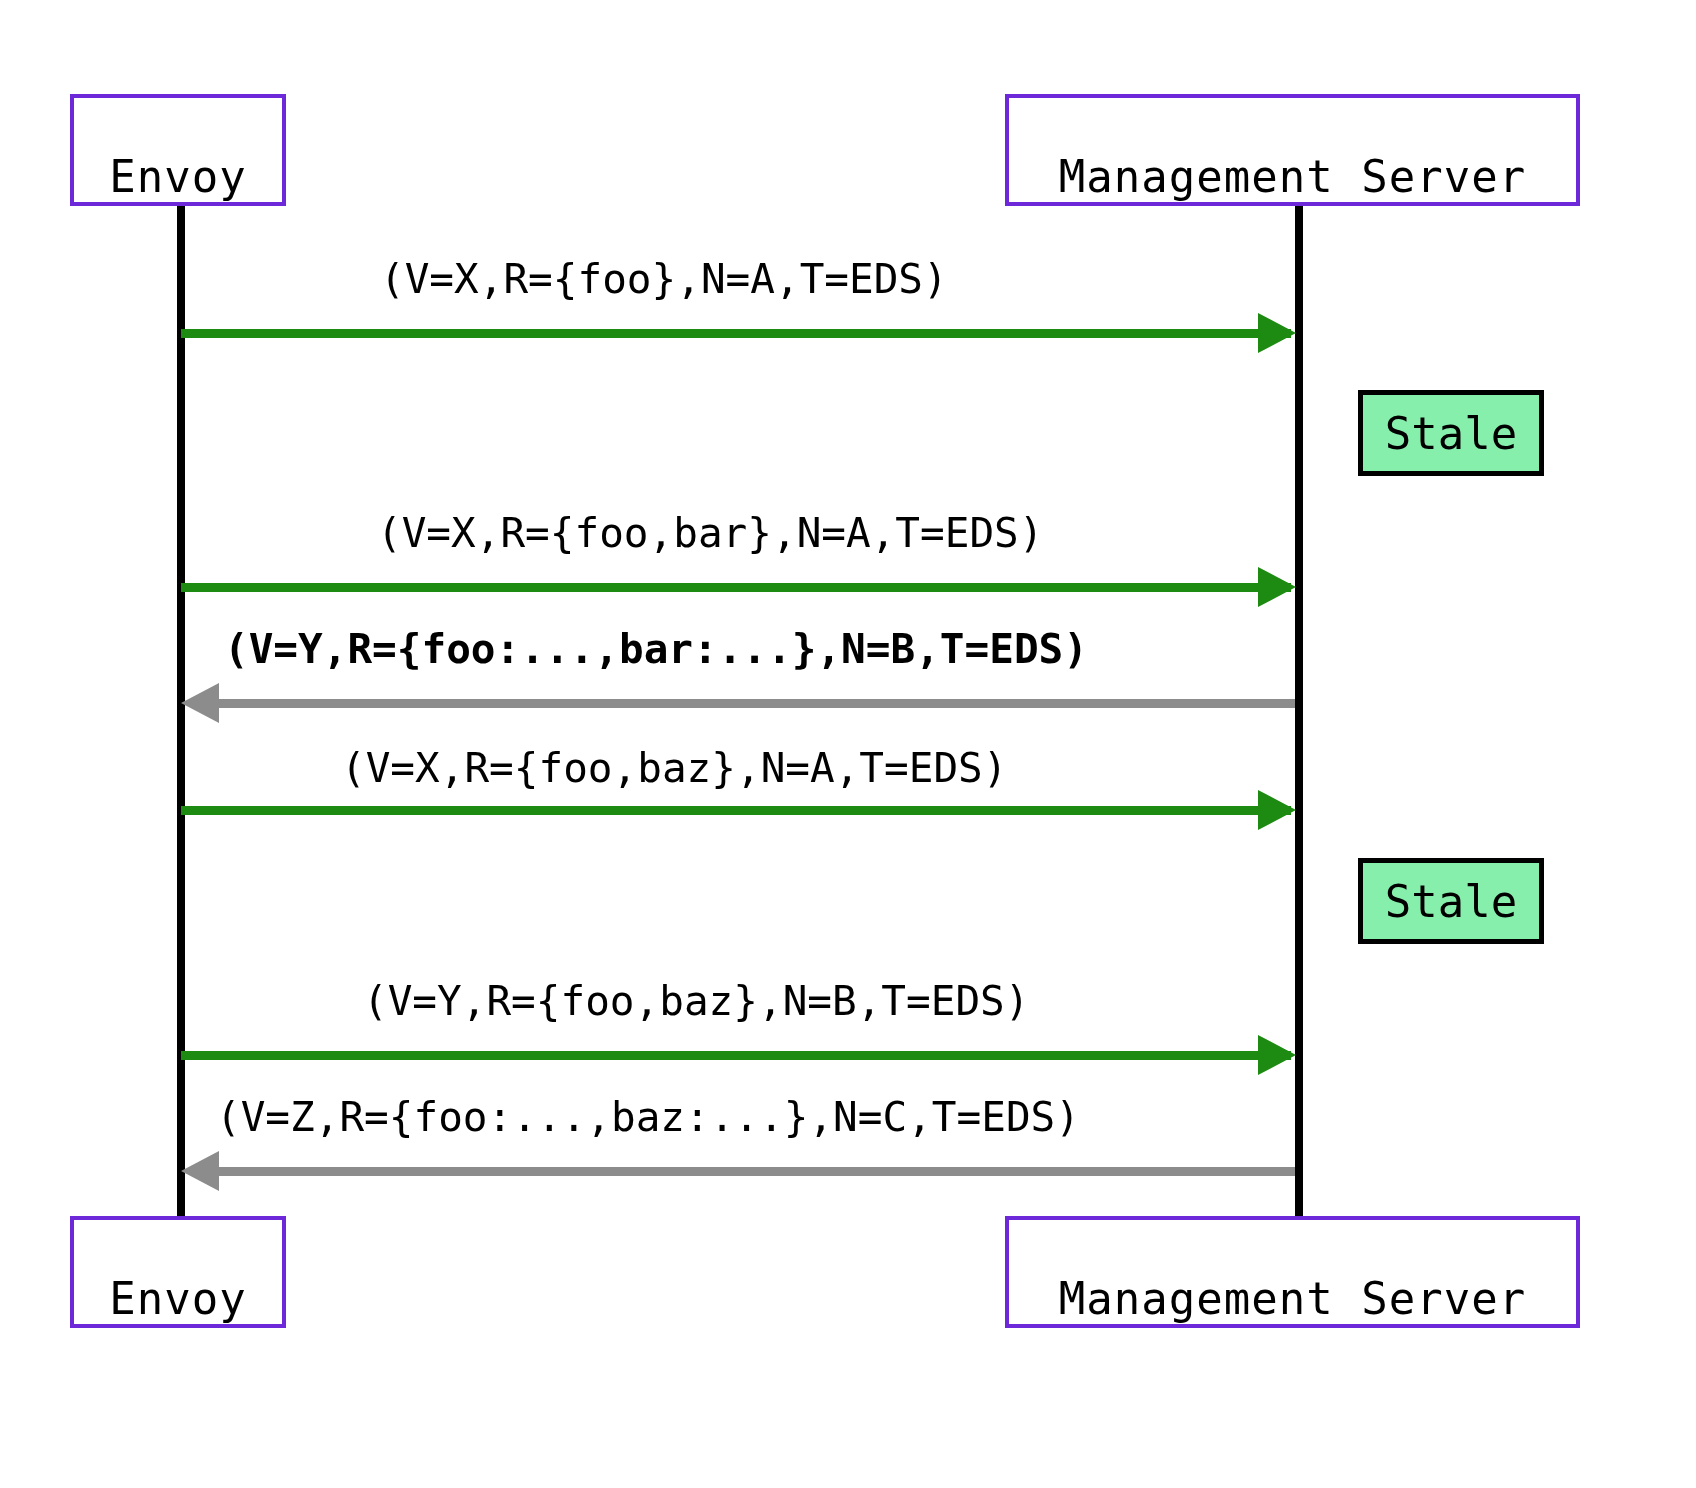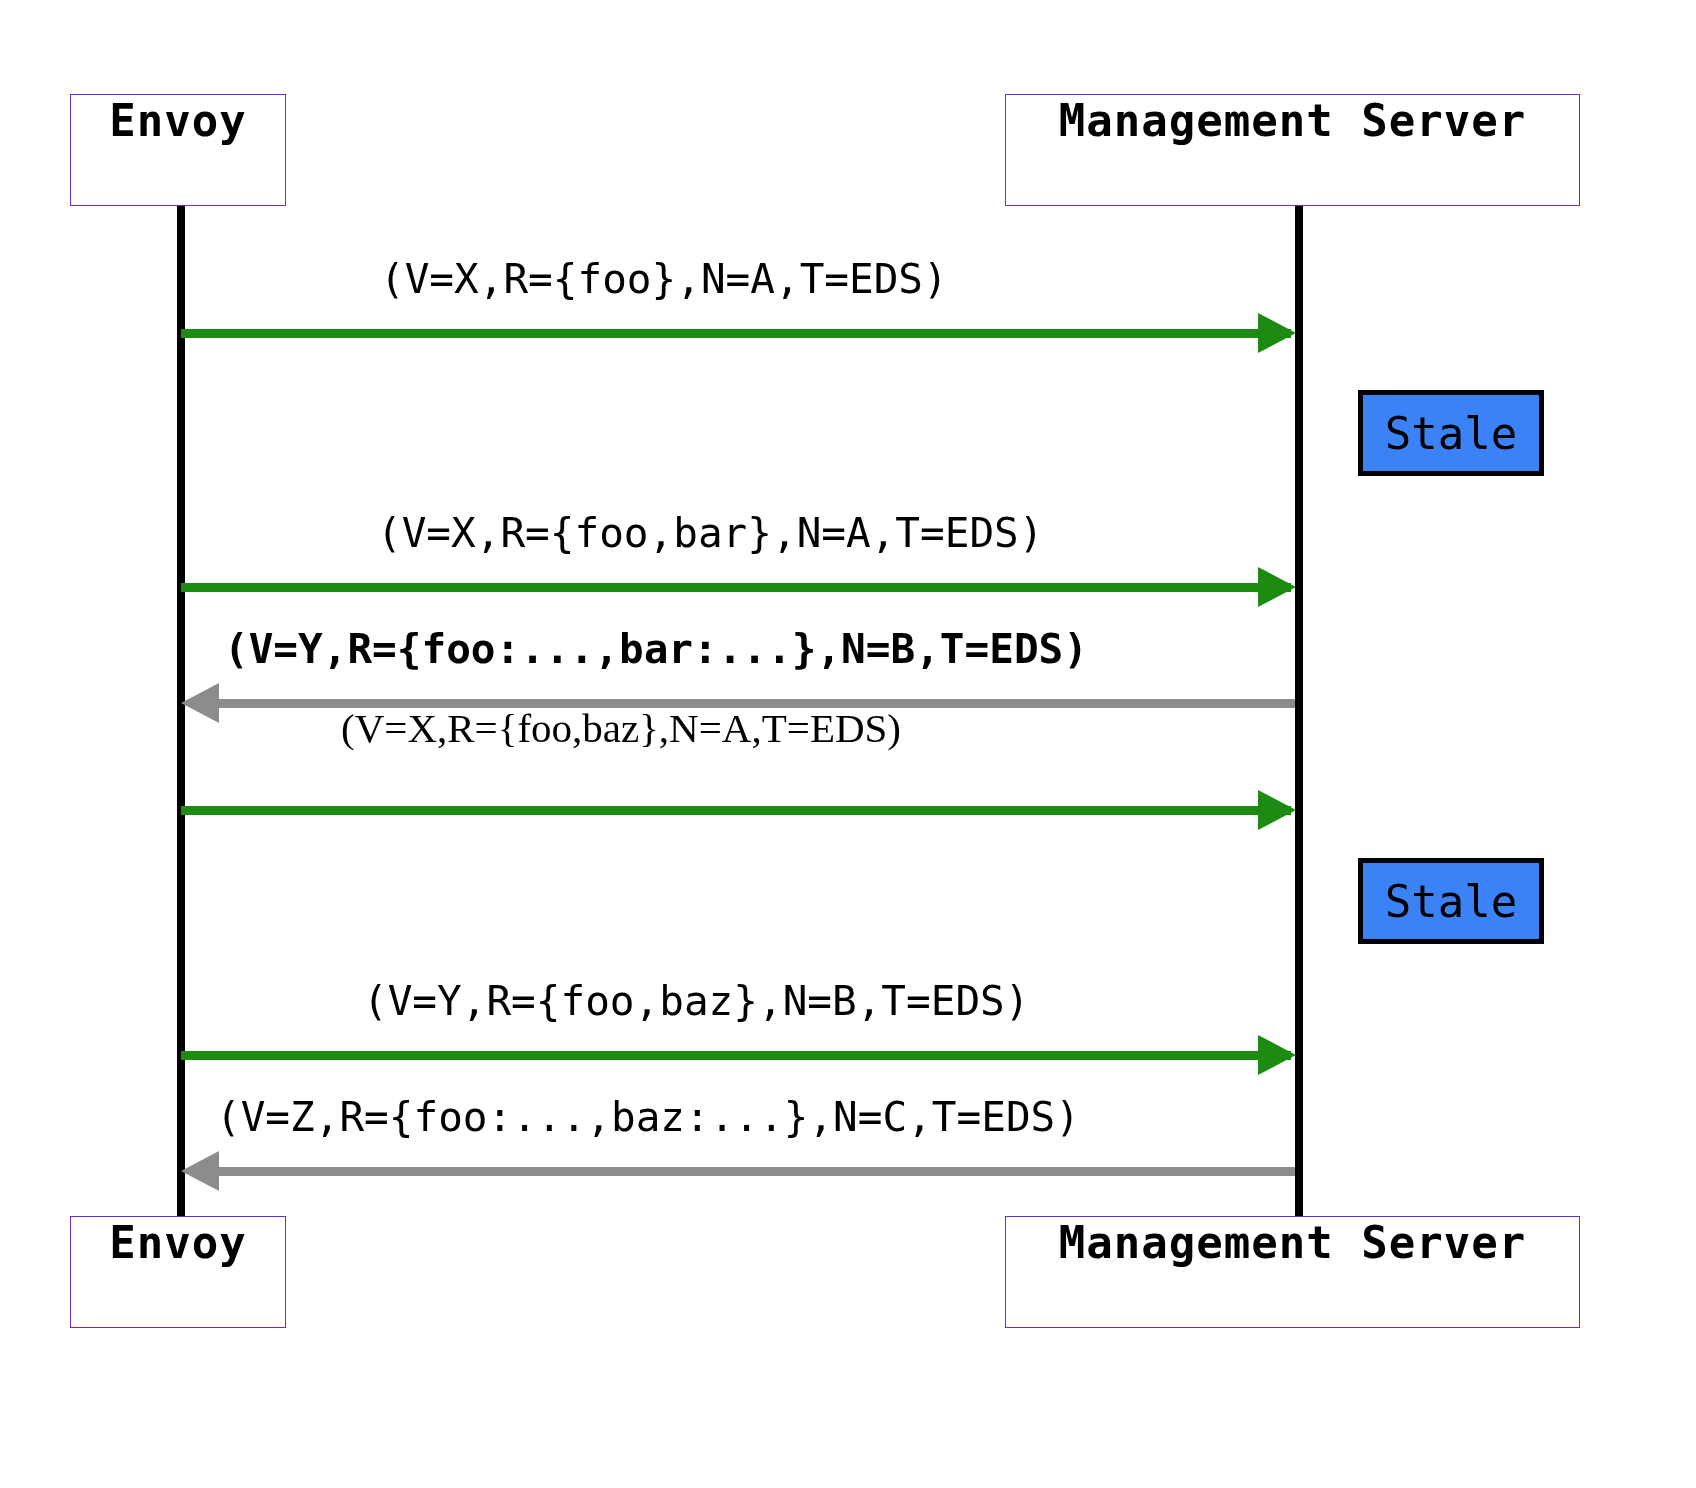--- a/index.html
+++ b/index.html
@@ -13,31 +13,30 @@
   #diagram-root {
     position: relative;
     width: 1696px;
     height: 1488px;
     background: #ffffff;
     overflow: hidden;
   }
   .participant-box {
     position: absolute;
     box-sizing: border-box;
-    border: 1px solid #6d28d9;
+    border: 4px solid #6d28d9;
     background: #ffffff;
     display: flex;
-    align-items: flex-start;
+    align-items: flex-end;
     justify-content: center;
     color: #000000;
     font-size: 44px;
     letter-spacing: 1px;
     white-space: nowrap;
     z-index: 6;
-    font-weight: bold;
   }
   .lifeline {
     position: absolute;
     width: 8px;
     background: #000000;
     z-index: 1;
   }
   .msg-label {
     position: absolute;
     font-size: 41px;
@@ -67,21 +66,21 @@
   }
   .arrowhead.left.gray {
     border-top: 20px solid transparent;
     border-bottom: 20px solid transparent;
     border-right: 38px solid #8c8c8c;
   }
   .note-box {
     position: absolute;
     box-sizing: border-box;
     border: 5px solid #000000;
-    background: #3b82f6;
+    background: #86efac;
     display: flex;
     align-items: center;
     justify-content: center;
     font-size: 44px;
     color: #000000;
     white-space: nowrap;
     z-index: 6;
   }
 </style>
 </head>
@@ -108,21 +107,21 @@
   </div>
 
   <div class="msg-label" style="left:341px; top:509px;margin-left:36px;">(V=X,R={foo,bar},N=A,T=EDS)</div>
   <div class="msg-line green" style="left:181px; top:583px; width:1110px;"></div>
   <div class="arrowhead right green" style="left:1258px; top:567px;"></div>
 
   <div class="msg-label" style="left:224px; top:625px;font-weight:bold;">(V=Y,R={foo:...,bar:...},N=B,T=EDS)</div>
   <div class="msg-line gray" style="left:212px; top:699px; width:1083px;"></div>
   <div class="arrowhead left gray" style="left:181px; top:683px;"></div>
 
-  <div class="msg-label" style="left:341px; top:704px;font-family:Liberation Serif, serif;">(V=X,R={foo,baz},N=A,T=EDS)</div>
+  <div class="msg-label" style="left:341px; top:744px;">(V=X,R={foo,baz},N=A,T=EDS)</div>
   <div class="msg-line green" style="left:181px; top:806px; width:1110px;"></div>
   <div class="arrowhead right green" style="left:1258px; top:790px;"></div>
 
   <div class="note-box" style="left:1358px; top:858px; width:186px; height:86px;">
     <span>Stale</span>
   </div>
 
   <div class="msg-label" style="left:341px; top:977px;margin-left:22px;">(V=Y,R={foo,baz},N=B,T=EDS)</div>
   <div class="msg-line green" style="left:181px; top:1051px; width:1110px;"></div>
   <div class="arrowhead right green" style="left:1258px; top:1035px;"></div>

